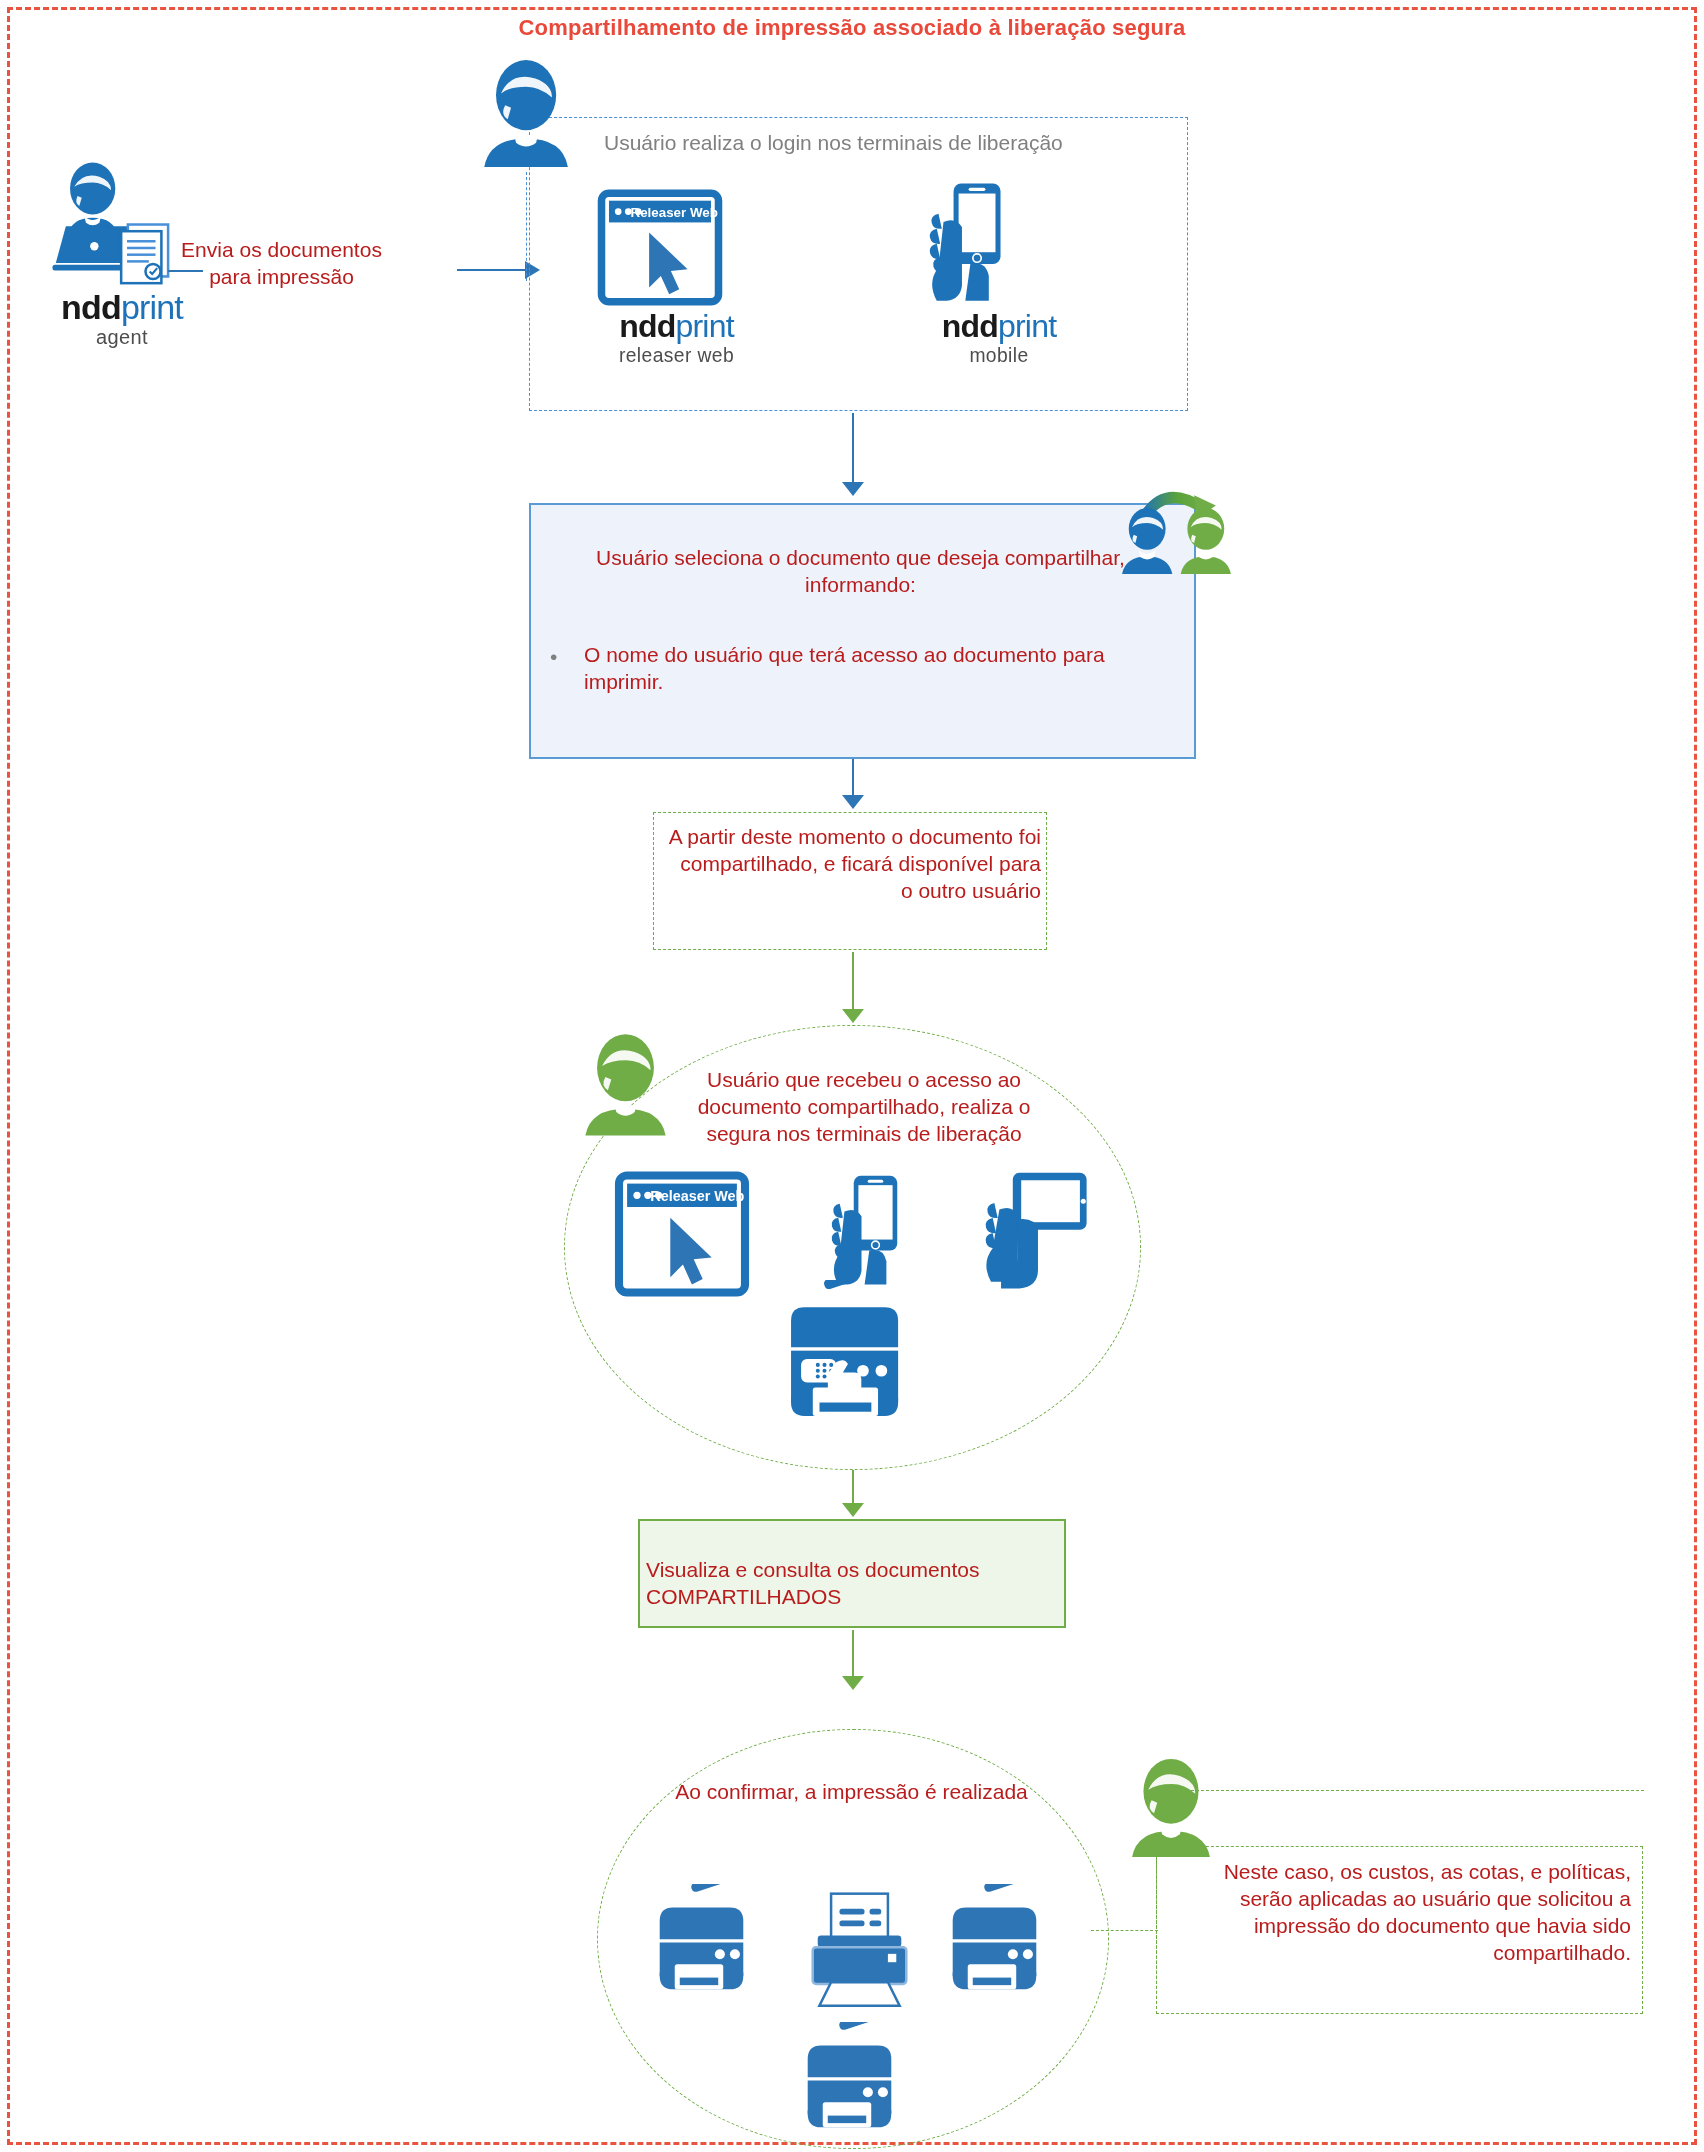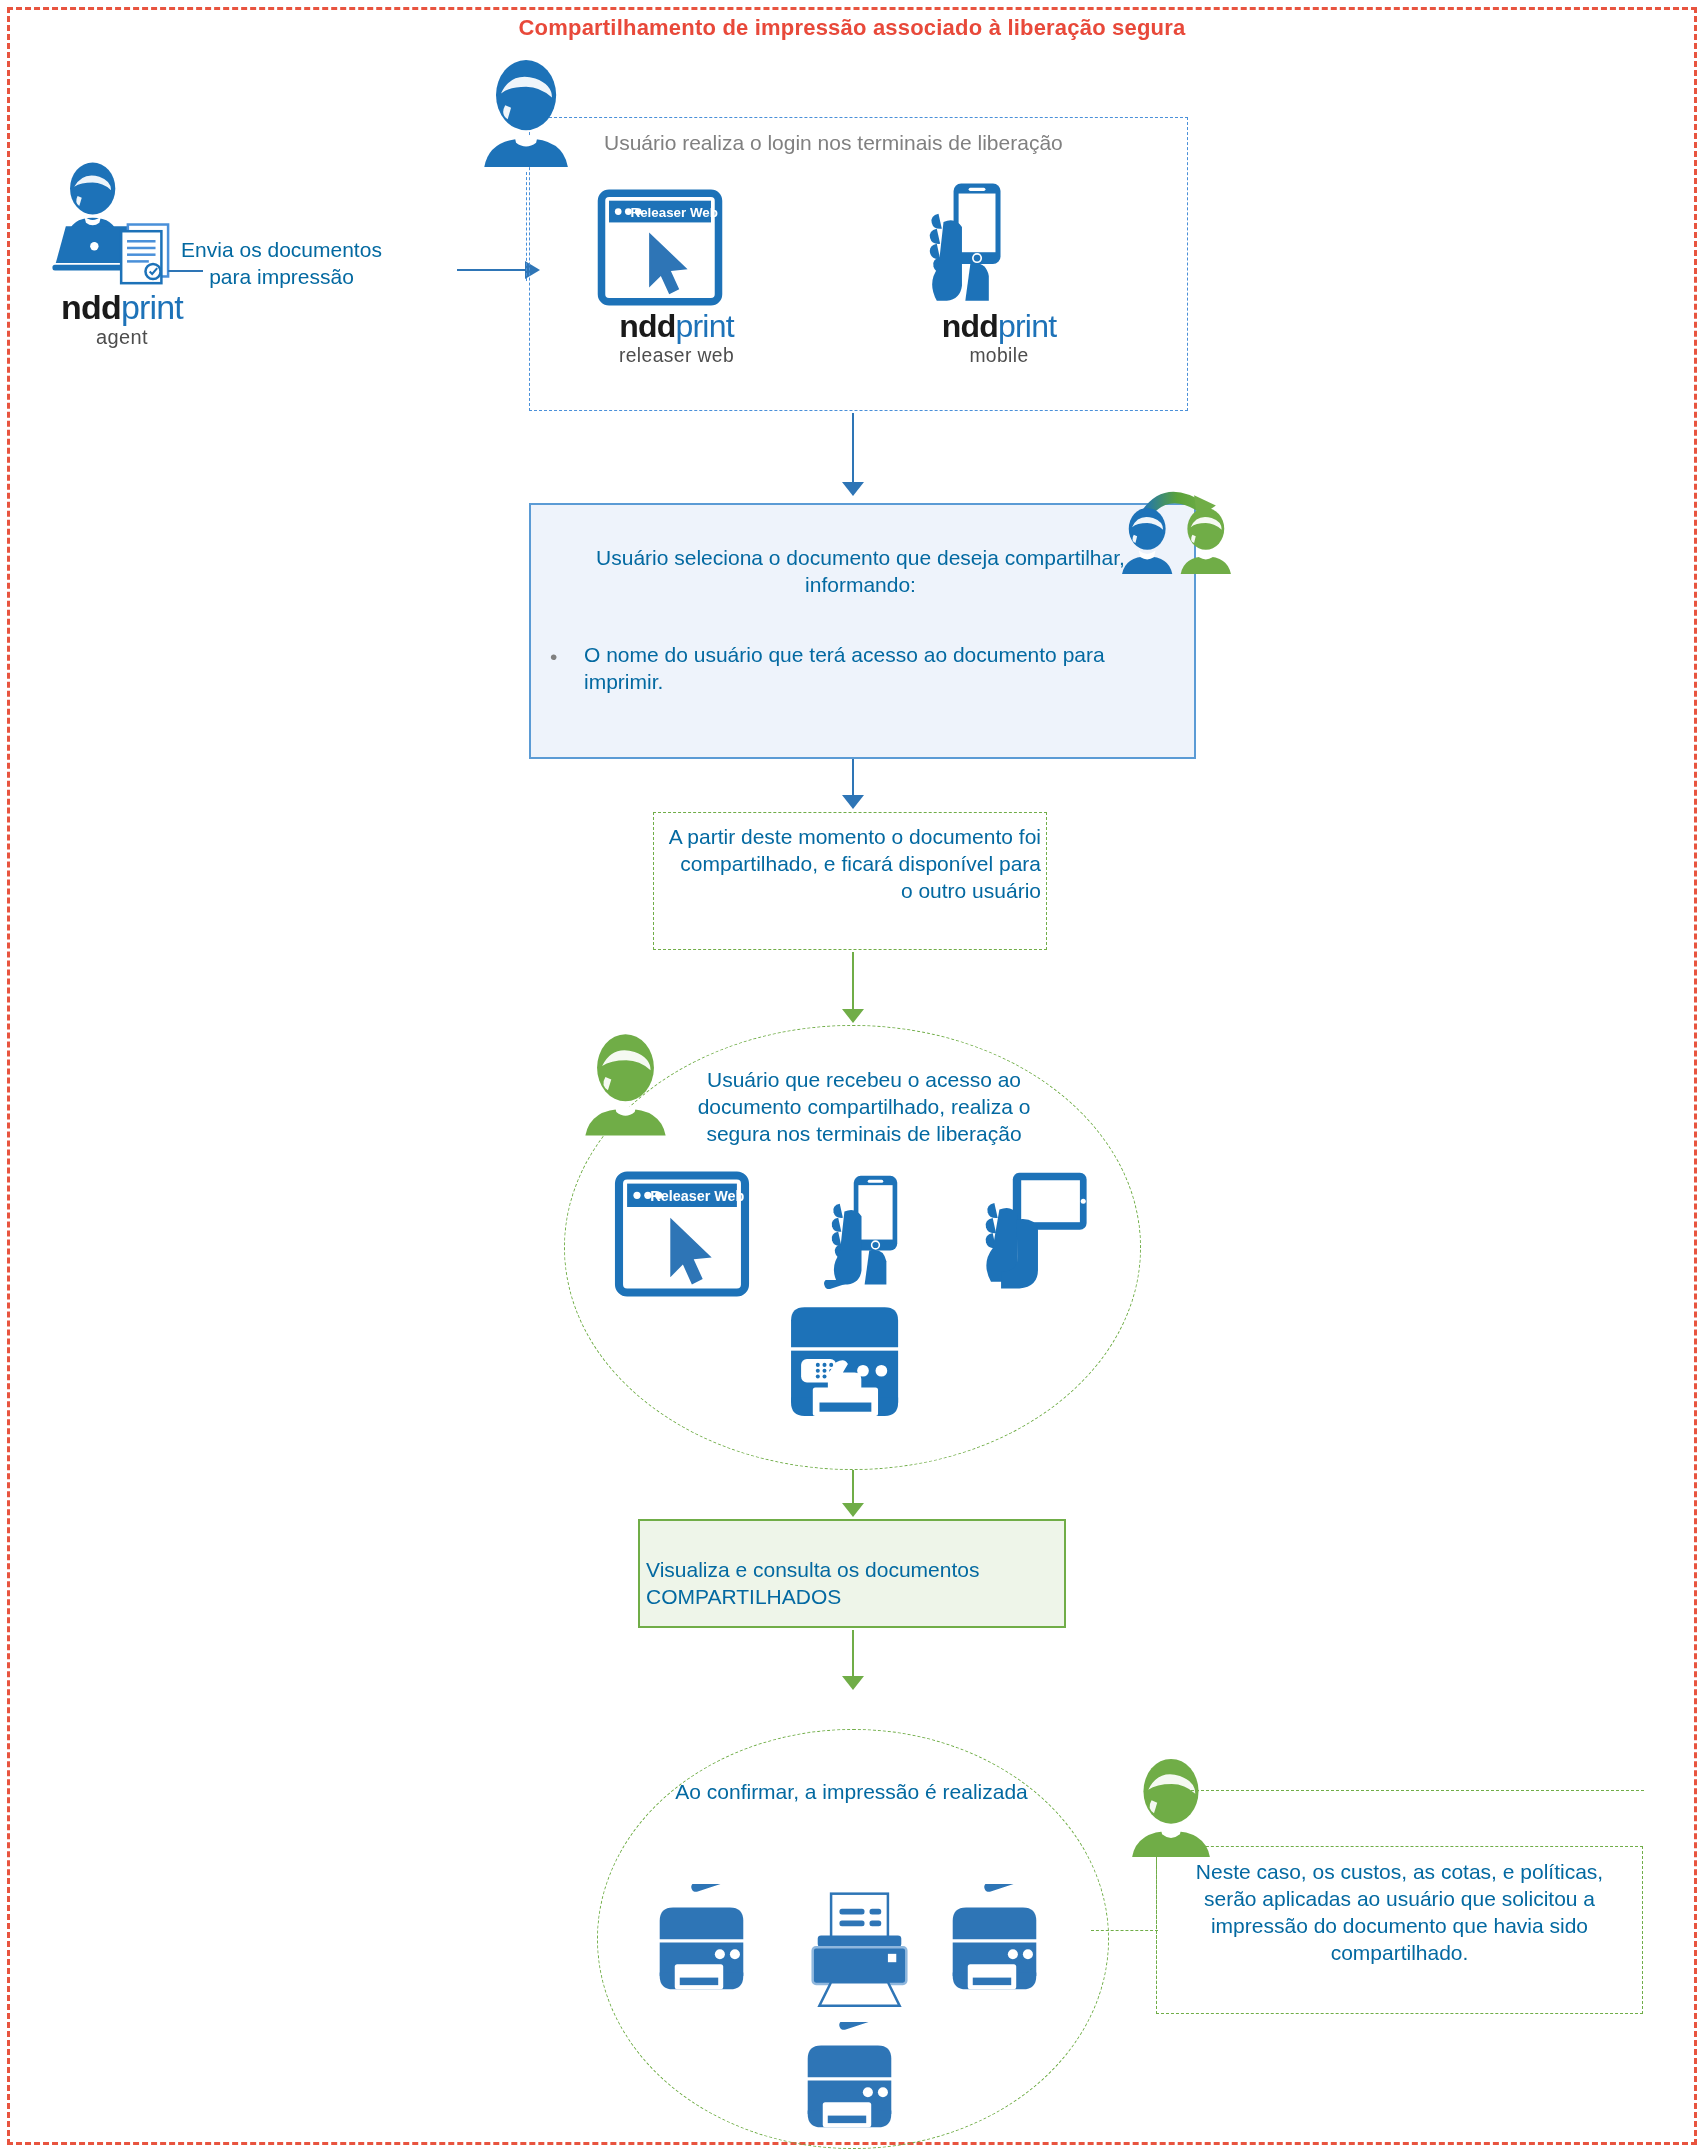--- a/index.html
+++ b/index.html
@@ -10,21 +10,21 @@
   }
   .frame{
     position:absolute;left:6.7px;top:6.7px;right:6.7px;bottom:6.7px;
     border:3.4px dashed #e8543f;box-sizing:border-box;
   }
   #title{
     position:absolute;left:0;right:0;top:15px;text-align:center;
     color:#e8493a;font-weight:bold;font-size:22px;letter-spacing:0.2px;
   }
   .abs{position:absolute;}
-  .txt{color:#0369a1;line-height:1.28;}
+  .txt{color:#b91c1c;line-height:1.28;}
 
   
   #loginBox{
     left:529px;top:117px;width:659px;height:294px;
     border:1.7px dashed #4a90d9;box-sizing:border-box;background:transparent;
   }
   #loginBoxLabel{
     left:604px;top:130px;width:587px;font-size:21px;color:#808080;
   }
 
@@ -73,21 +73,21 @@
     left:597px;top:1729px;width:512px;height:420px;
     border:1.7px dashed #70ad47;border-radius:50%;box-sizing:border-box;
   }
   #ell2Text{left:671px;top:1779px;width:361px;text-align:center;font-size:21px;}
 
   
   #costBox{
     left:1156px;top:1846px;width:487px;height:168px;
     border:1.7px dashed #70ad47;box-sizing:border-box;
   }
-  #costText{left:1168px;top:1859px;width:463px;text-align:center;font-size:21px;}
+  #costText{left:1168px;top:1859px;width:463px;text-align:right;font-size:21px;}
 
   
   .vline{background:#2e75b6;width:1.7px;}
   .vlineG{background:#70ad47;width:1.7px;}
   .hline{background:#2e75b6;height:1.7px;}
   .dashv{border-left:1.7px dashed #4a90d9;}
   .dashvG{border-left:1.7px dashed #70ad47;}
   .dashhG{border-top:1.7px dashed #70ad47;}
   .arrowDownB{
     width:0;height:0;border-left:11px solid transparent;border-right:11px solid transparent;

